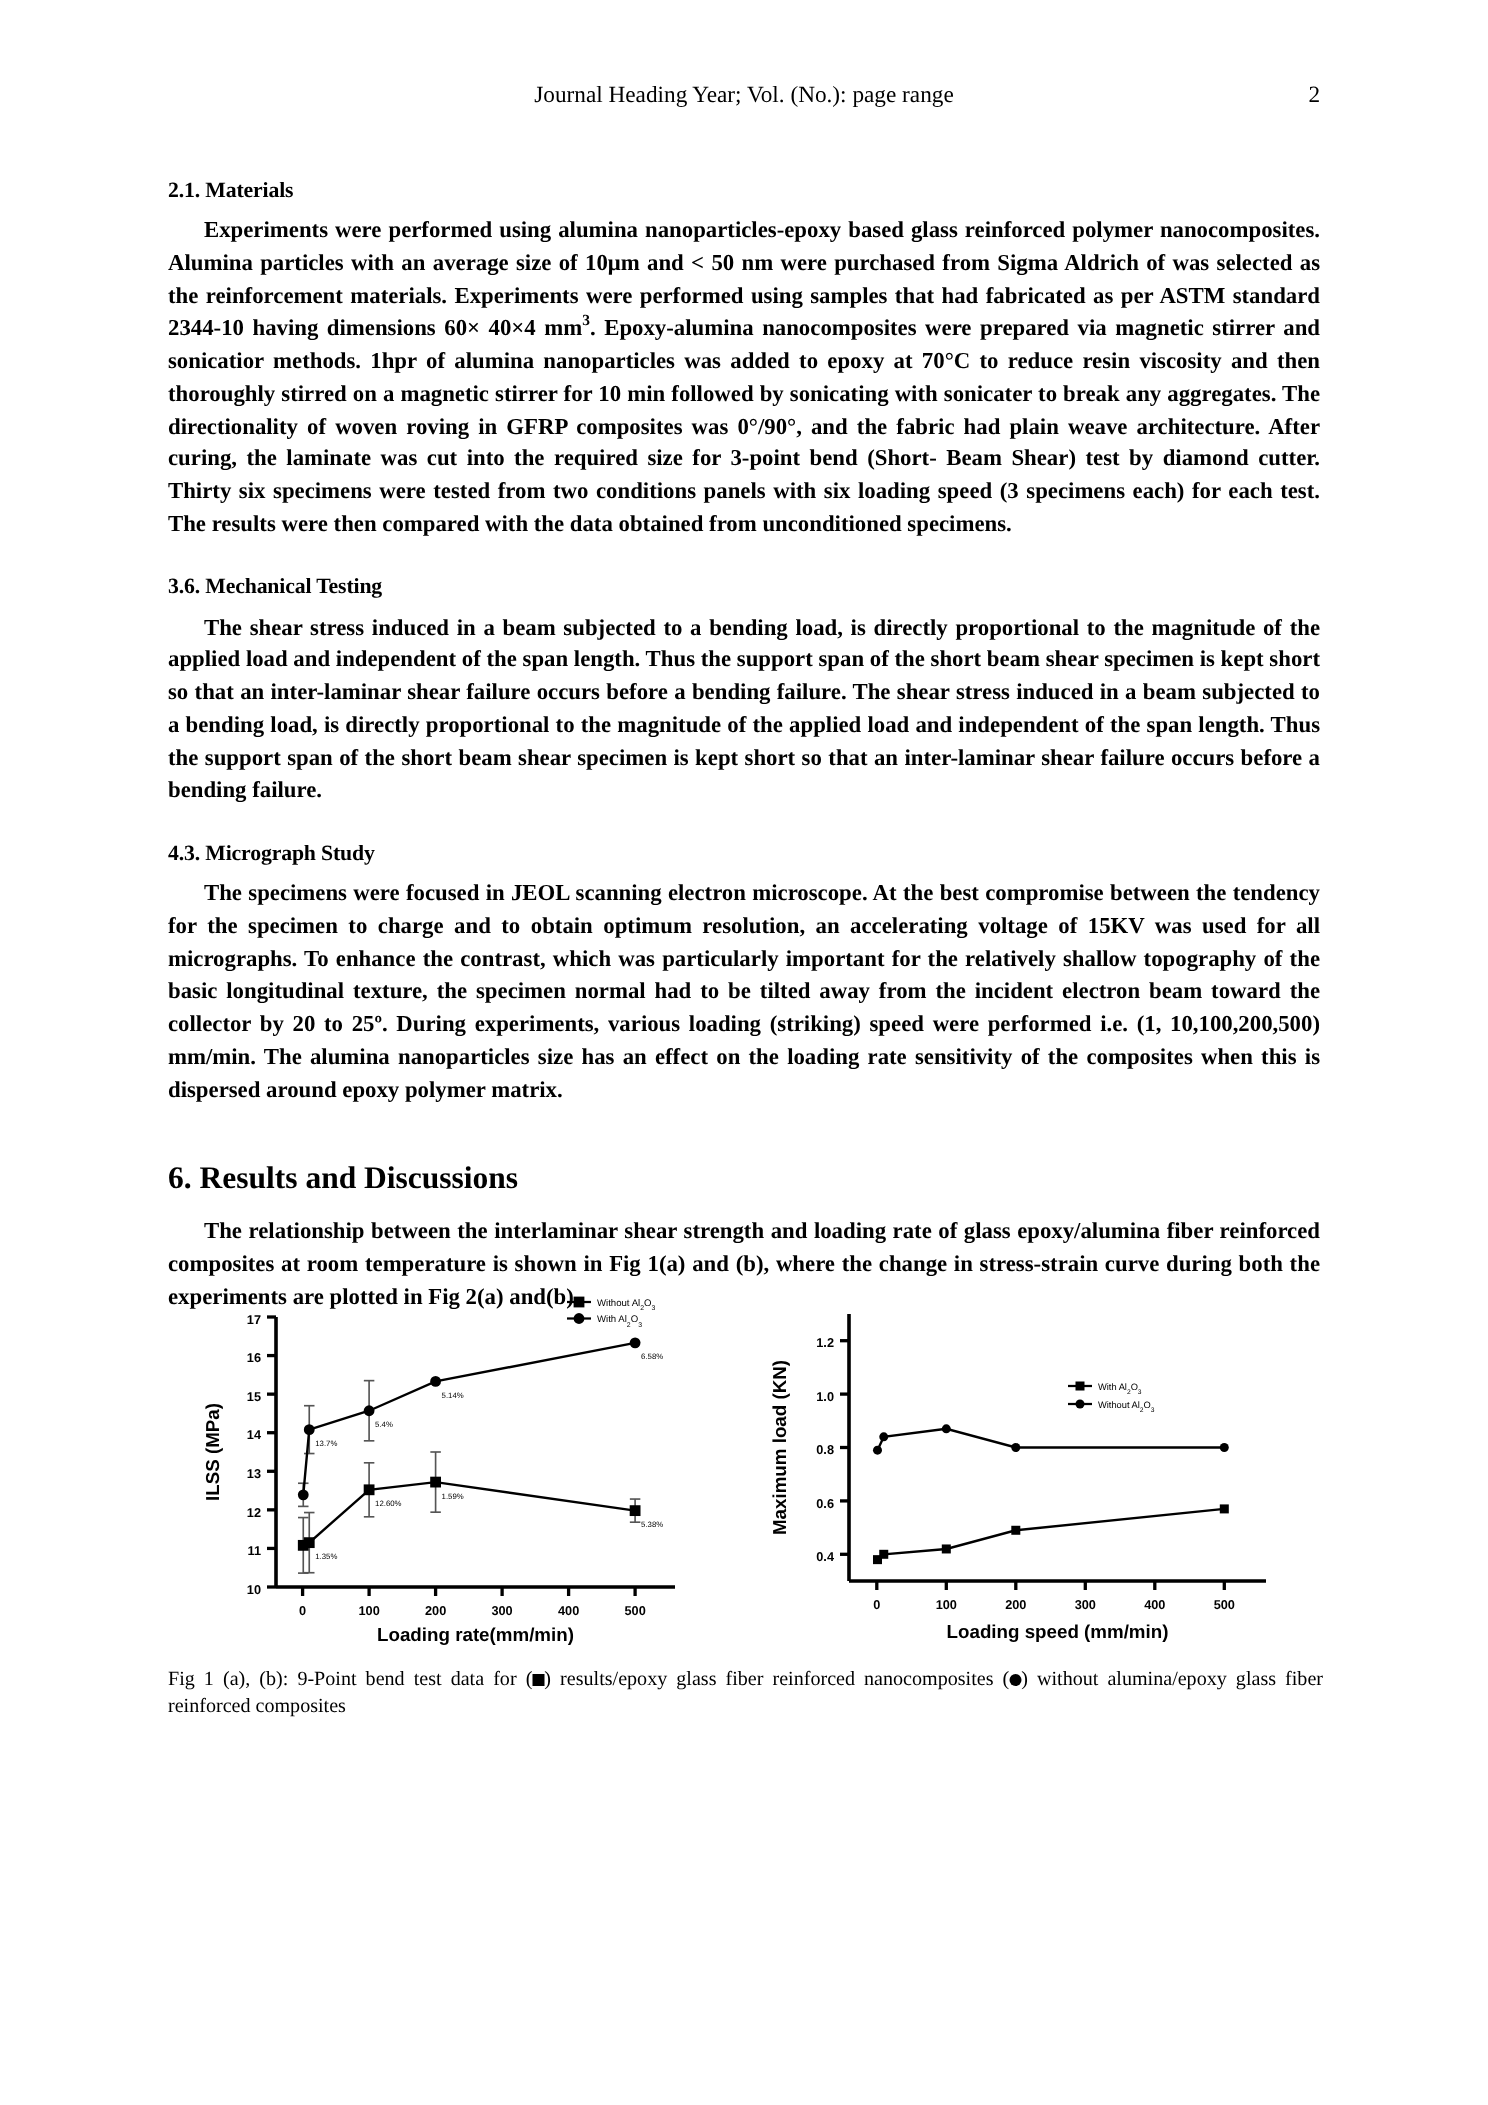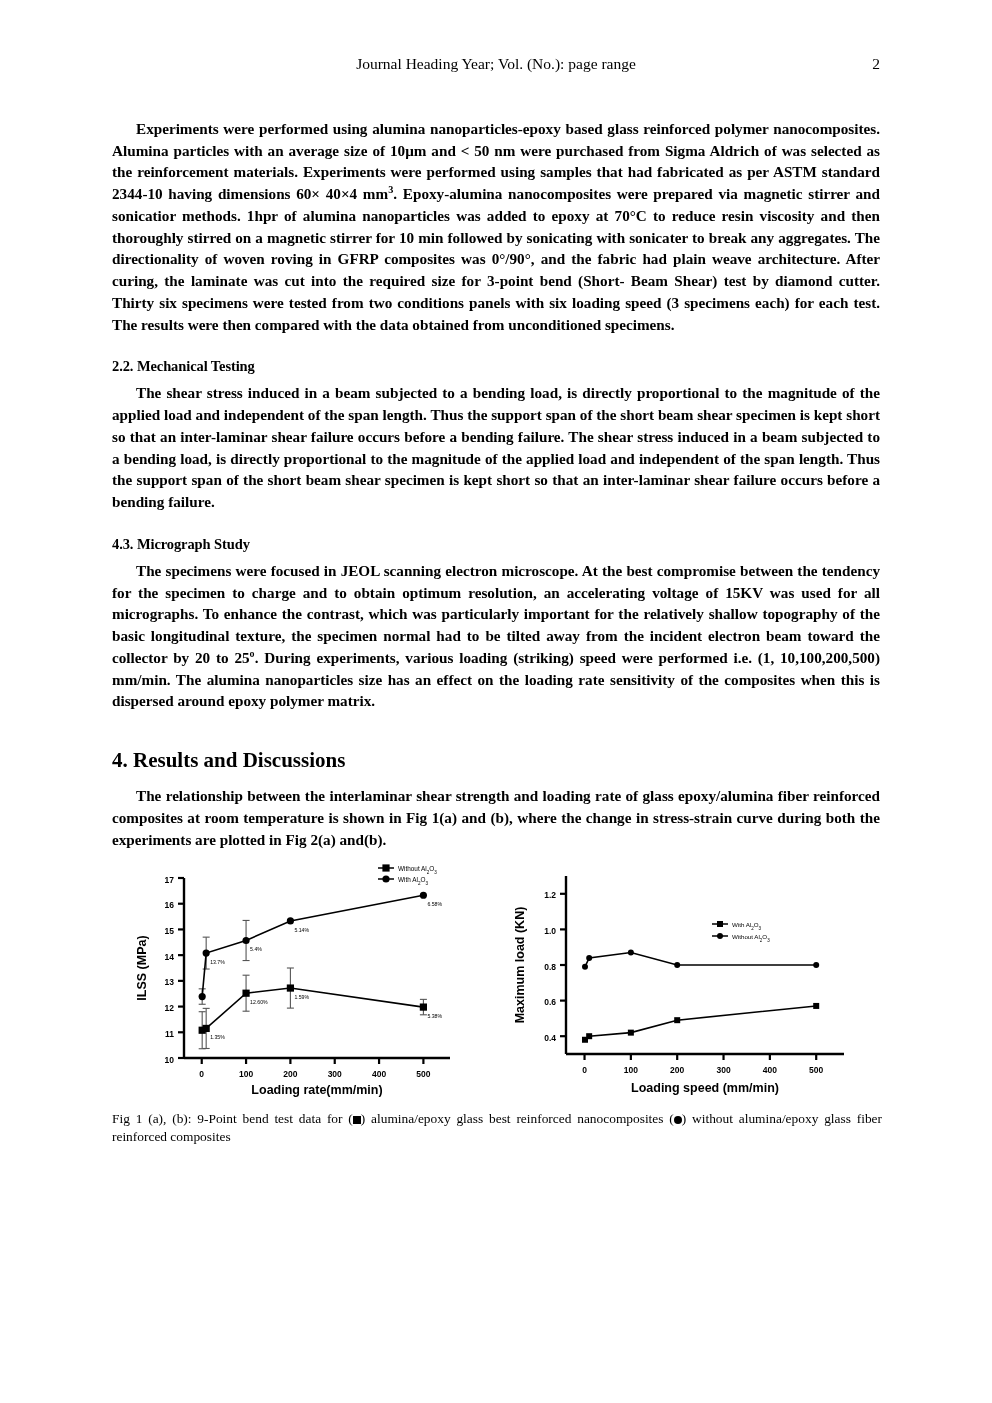--- a/index.html
+++ b/index.html
@@ -117,35 +117,36 @@
 
 <div class="page">
 
   <div class="header">
     <div class="header-title">Journal Heading Year; Vol. (No.): page range</div>
     <div class="header-page">2</div>
   </div>
 
   <div class="content">
 
+    <h3 class="sub">2.1. Materials</h3>
     <p class="body"><span>Experiments were performed using alumina nanoparticles-epoxy based glass reinforced polymer nanocomposites. Alumina particles with an average size of 10μm and &lt; 50 nm were purchased from Sigma Aldrich of was selected as the reinforcement materials. Experiments were performed using samples that had fabricated as per ASTM standard 2344-10 having dimensions 60× 40×4 mm</span><sup>3</sup><span>. Epoxy-alumina nanocomposites were prepared via magnetic stirrer and sonicatior methods. 1hpr of alumina nanoparticles was added to epoxy at 70°C to reduce resin viscosity and then thoroughly stirred on a magnetic stirrer for 10 min followed by sonicating with sonicater to break any aggregates. The directionality of woven roving in GFRP composites was 0°/90°, and the fabric had plain weave architecture. After curing, the laminate was cut into the required size for 3-point bend (Short- Beam Shear) test by diamond cutter. Thirty six specimens were tested from two conditions panels with six loading speed (3 specimens each) for each test. The results were then compared with the data obtained from unconditioned specimens.</span></p>
 
     <div class="spacer-sm"></div>
 
-    <h3 class="sub">2.2. Mechanical Testing</h3>
+    <h3 class="sub">3.6. Mechanical Testing</h3>
     <p class="body">The shear stress induced in a beam subjected to a bending load, is directly proportional to the magnitude of the applied load and independent of the span length. Thus the support span of the short beam shear specimen is kept short so that an inter-laminar shear failure occurs before a bending failure. The shear stress induced in a beam subjected to a bending load, is directly proportional to the magnitude of the applied load and independent of the span length. Thus the support span of the short beam shear specimen is kept short so that an inter-laminar shear failure occurs before a bending failure.</p>
 
     <div class="spacer-sm"></div>
 
     <h3 class="sub">4.3. Micrograph Study</h3>
     <p class="body">The specimens were focused in JEOL scanning electron microscope. At the best compromise between the tendency for the specimen to charge and to obtain optimum resolution, an accelerating voltage of 15KV was used for all micrographs. To enhance the contrast, which was particularly important for the relatively shallow topography of the basic longitudinal texture, the specimen normal had to be tilted away from the incident electron beam toward the collector by 20 to 25º. During experiments, various loading (striking) speed were performed i.e. (1, 10,100,200,500) mm/min. The alumina nanoparticles size has an effect on the loading rate sensitivity of the composites when this is dispersed around epoxy polymer matrix.</p>
 
     <div class="spacer-lg"></div>
 
-    <h2 class="section">4. Results and Discussions</h2>
+    <h2 class="section">6. Results and Discussions</h2>
     <p class="body last">The relationship between the interlaminar shear strength and loading rate of glass epoxy/alumina fiber reinforced composites at room temperature is shown in Fig 1(a) and (b), where the change in stress-strain curve during both the experiments are plotted in Fig 2(a) and(b).</p>
 
   </div>
 
   <div class="figures">
 
     <div class="fig fig-a">
       <svg width="368" height="240" viewBox="0 0 368 240">
         <g id="fig1a-root">
             <line x1="64" y1="16" x2="64" y2="196" stroke="#000" stroke-width="2.4"></line>
@@ -304,15 +305,15 @@
               <g>
                 <text x="232" y="76.6" font-size="6.2" font-family="&quot;Liberation Sans&quot;, sans-serif" fill="#000"><tspan>Without Al</tspan><tspan baseline-shift="sub" font-size="4.4639999999999995">2</tspan><tspan>O</tspan><tspan baseline-shift="sub" font-size="4.4639999999999995">3</tspan></text>
               </g>
             </g>
           </g>
       </svg>
     </div>
 
   </div>
 
-  <div class="caption"><span>Fig 1 (a), (b): 9-Point bend test data for (</span><span class="glyph-sq"></span><span>) alumina/epoxy glass best reinforced nanocomposites (</span><span class="glyph-ci"></span><span>) without alumina/epoxy glass fiber reinforced composites</span></div>
+  <div class="caption"><span>Fig 1 (a), (b): 9-Point bend test data for (</span><span class="glyph-sq"></span><span>) results/epoxy glass fiber reinforced nanocomposites (</span><span class="glyph-ci"></span><span>) without alumina/epoxy glass fiber reinforced composites</span></div>
 
 </div>
 
 </body></html>

